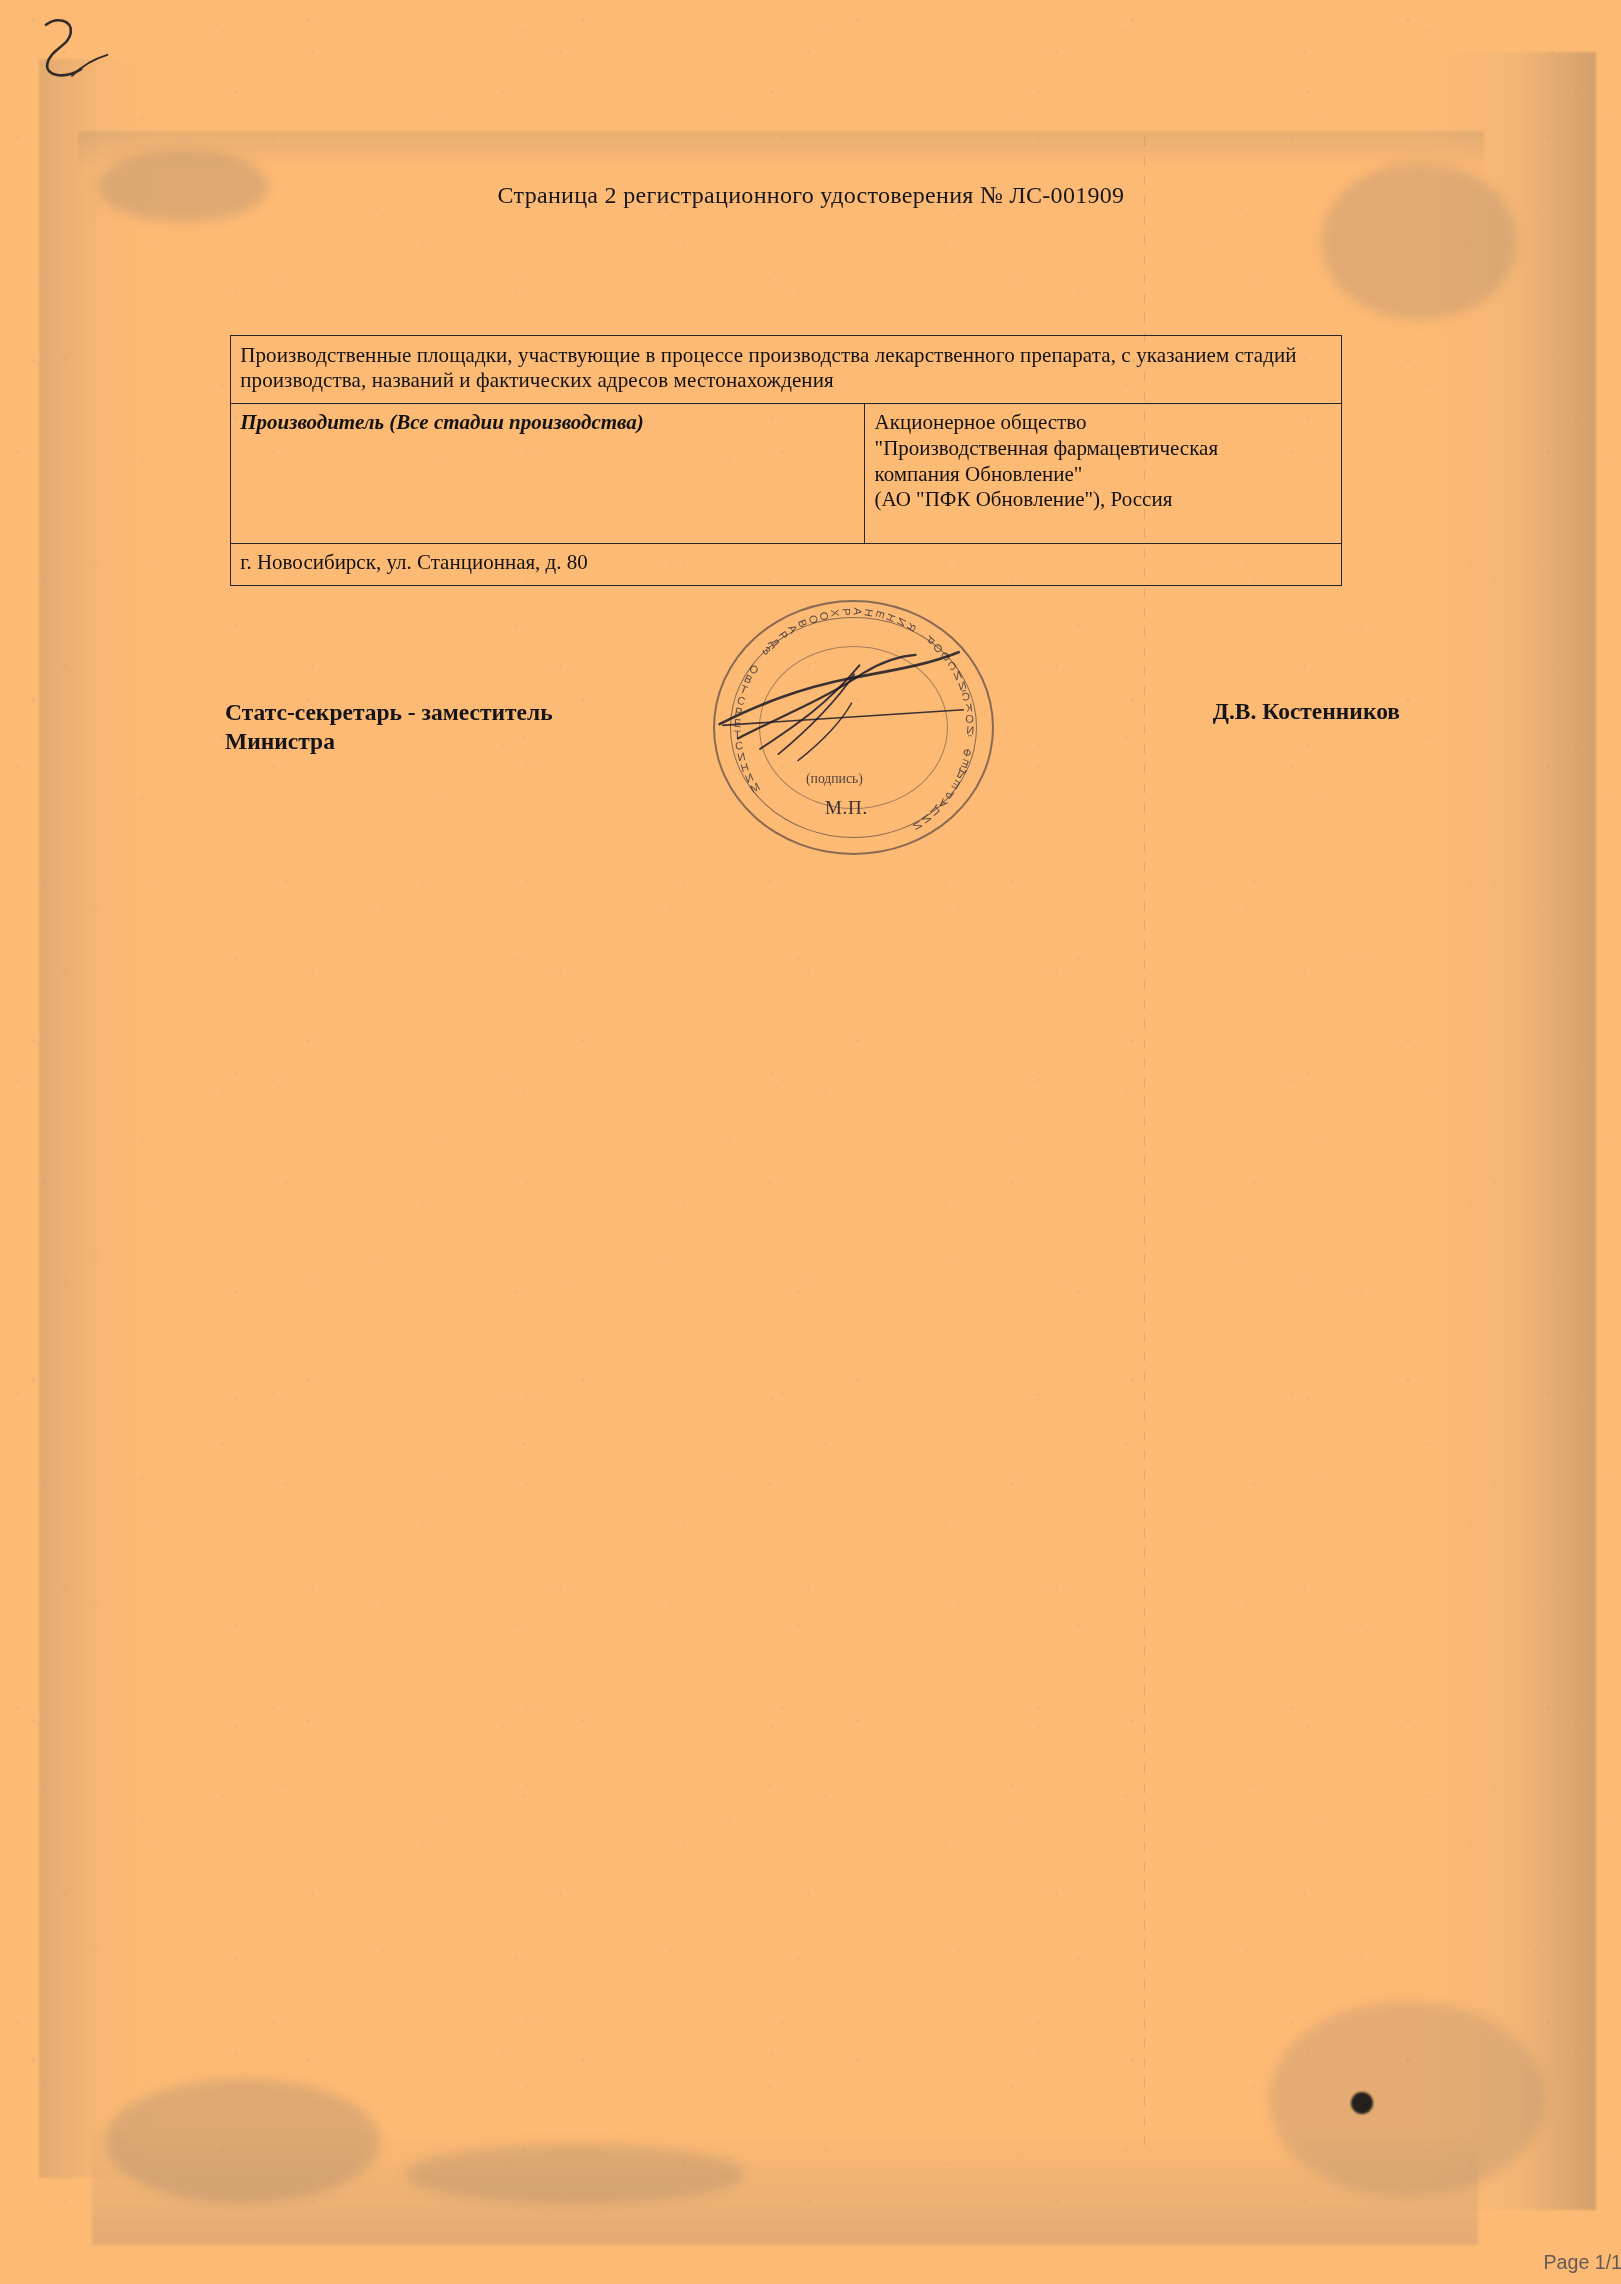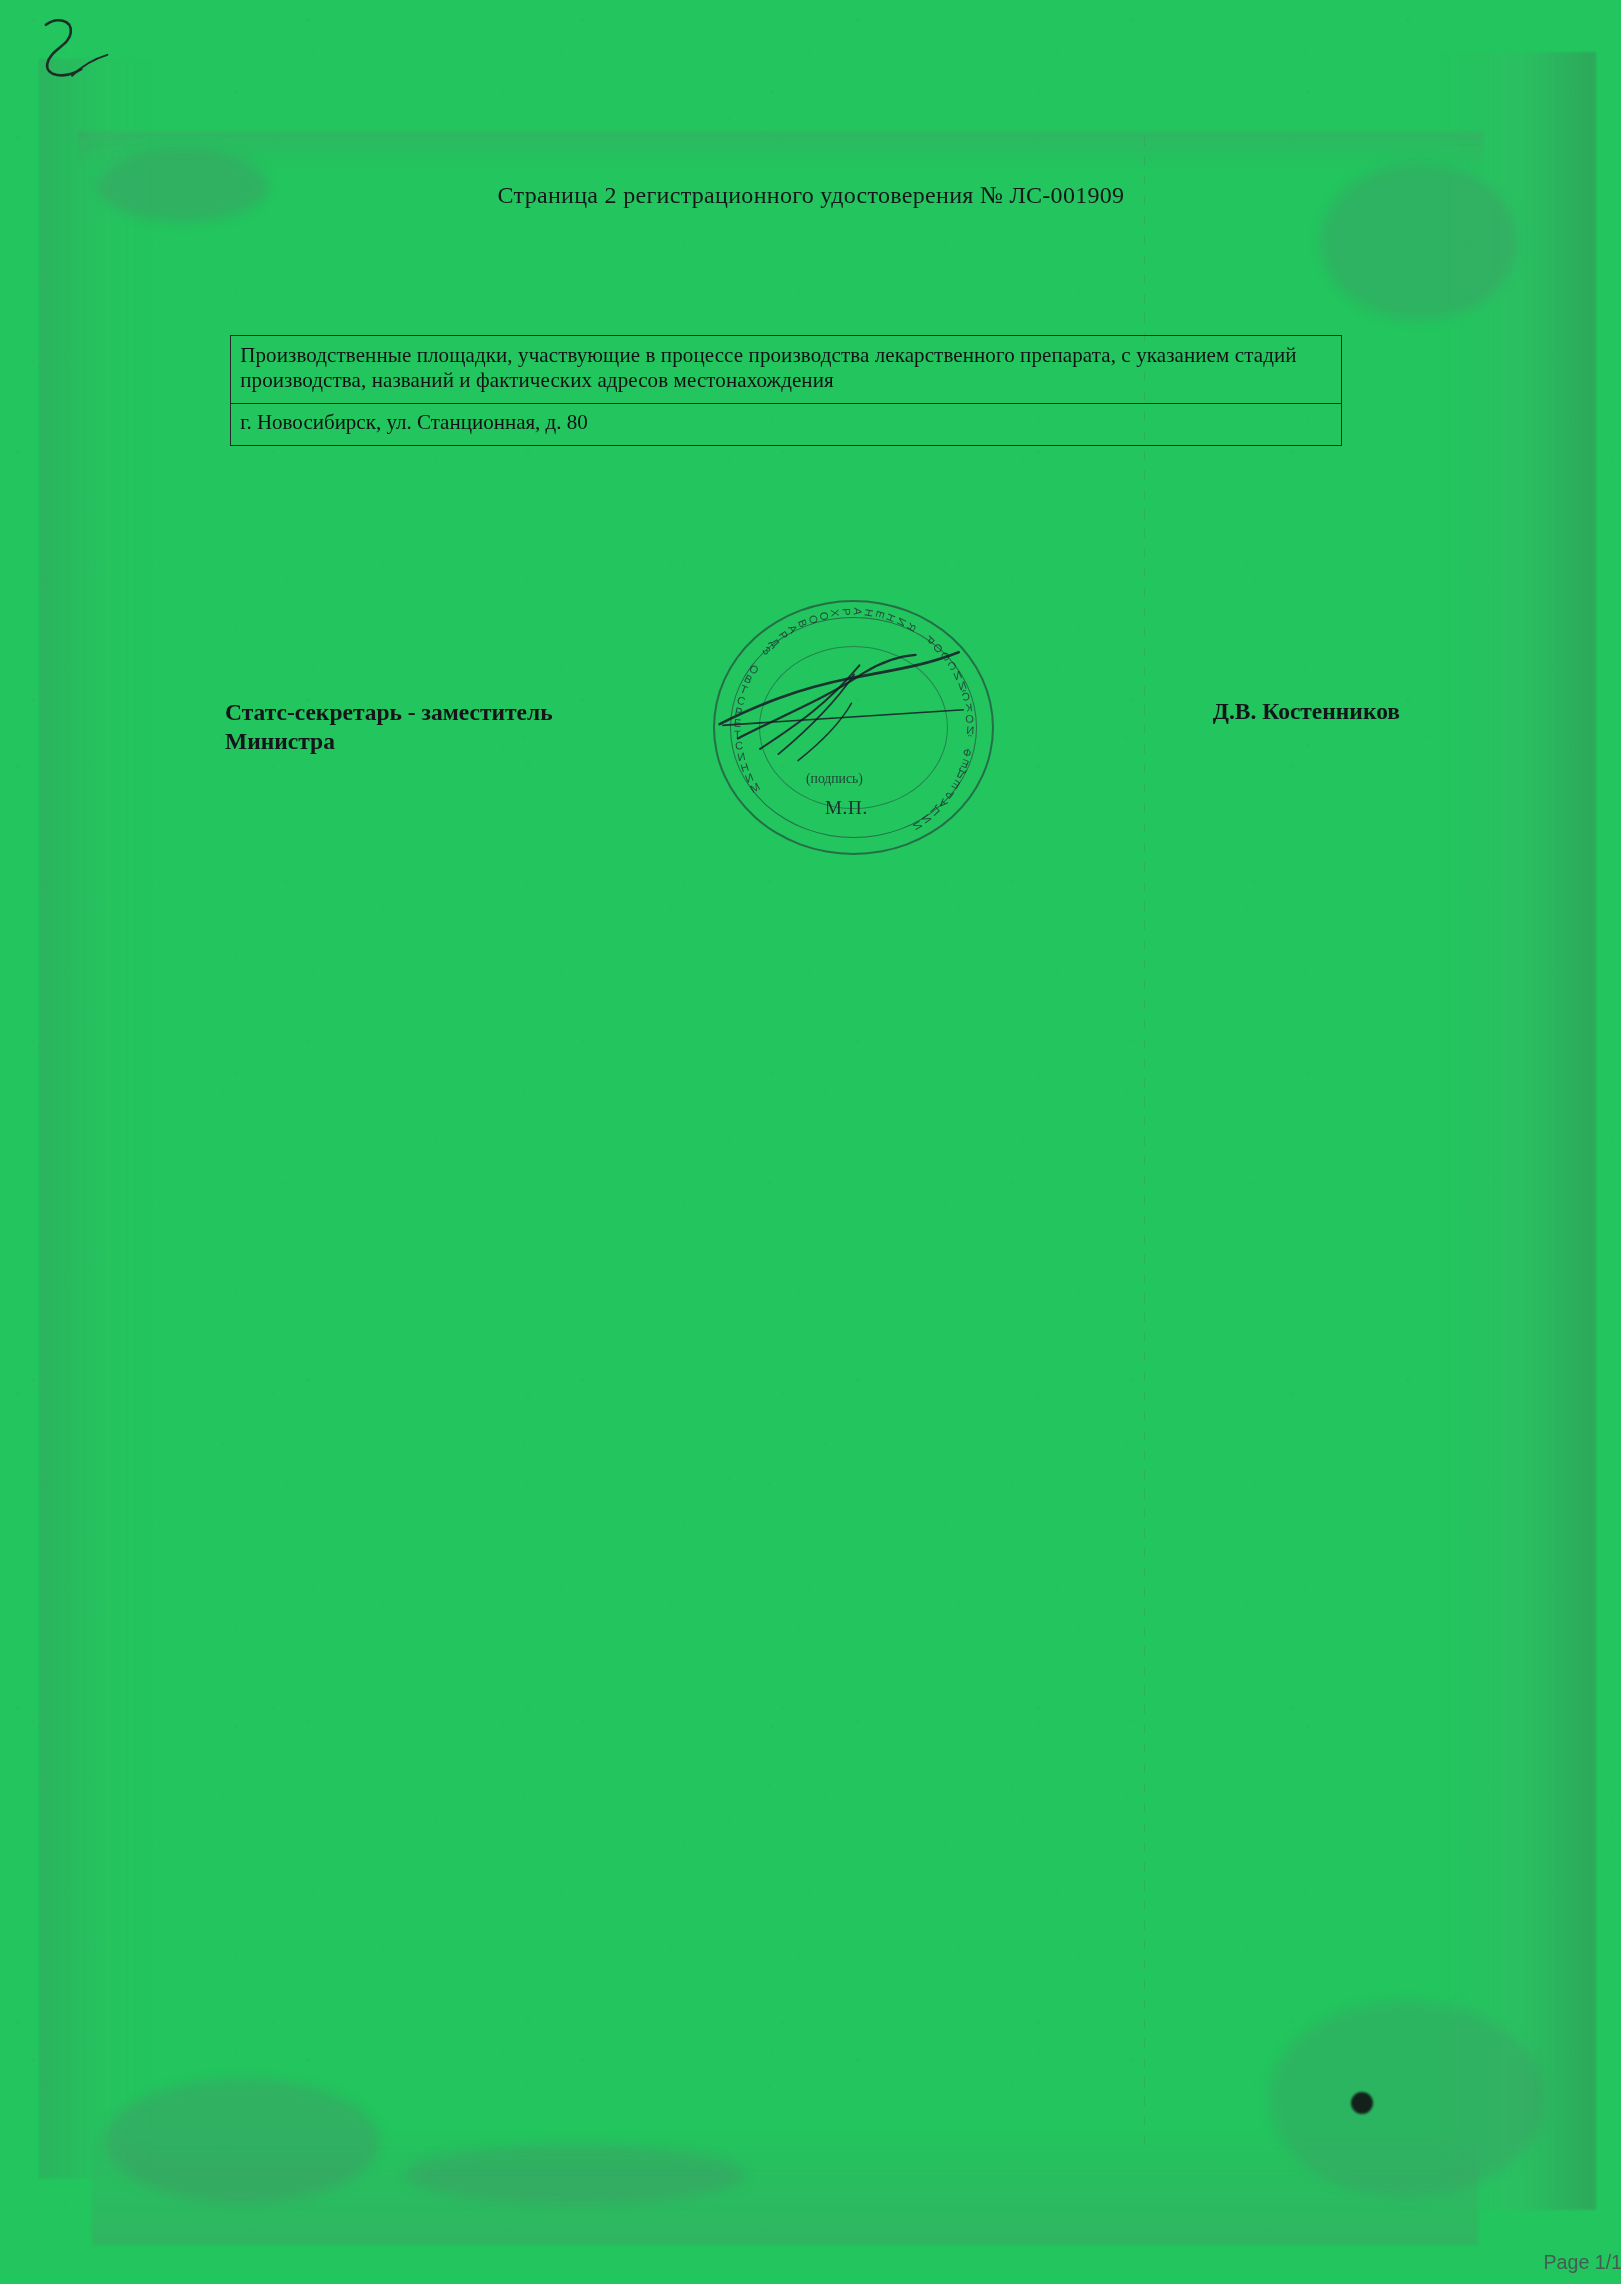--- a/index.html
+++ b/index.html
@@ -12,21 +12,21 @@
     height: 2284px;
     position: relative;
     font-family: "Liberation Serif", serif;
     overflow: hidden;
   }
 
   
   .scan-sheet {
     position: absolute;
     inset: 0;
-    background: #22c55e;
+    background: #fdba74;
   }
   .scan-noise {
     position: absolute;
     inset: 0;
     pointer-events: none;
     opacity: 0.5;
     background-image:
       radial-gradient(circle at 12% 6%, rgba(120,120,120,0.22) 0 1.3px, transparent 2px),
       radial-gradient(circle at 26% 17%, rgba(120,120,120,0.16) 0 1.3px, transparent 2px),
       radial-gradient(circle at 74% 9%, rgba(120,120,120,0.14) 0 1.3px, transparent 2px),
@@ -283,20 +283,29 @@
       <path d="M64,96 C80,80 98,70 118,64" fill="none" stroke="currentColor" stroke-width="3" stroke-linecap="round"></path>
     </svg>
   </div>
 
   <div class="page-title">Страница 2 регистрационного удостоверения № ЛС-001909</div>
 
   <table class="prod-table">
     <tbody>
       <tr>
         <td class="cell-header" colspan="2">Производственные площадки, участвующие в процессе производства лекарственного препарата, с указанием стадий производства, названий и фактических адресов местонахождения</td>
+      </tr>
+      <tr>
+        <td class="cell-manufacturer-label">Производитель (Все стадии производства)</td>
+        <td class="cell-manufacturer-value">
+          <span class="nowrap-line">Акционерное общество</span>
+          <span class="nowrap-line">"Производственная фармацевтическая</span>
+          <span class="nowrap-line">компания Обновление"</span>
+          <span class="nowrap-line">(АО "ПФК Обновление"), Россия</span>
+        </td>
       </tr>
       <tr>
         <td class="cell-address" colspan="2">г. Новосибирск, ул. Станционная, д. 80</td>
       </tr>
     </tbody>
   </table>
 
   <div class="seal">
     <div class="seal-ring seal-r1"></div>
     <div class="seal-ring seal-r2"></div>

